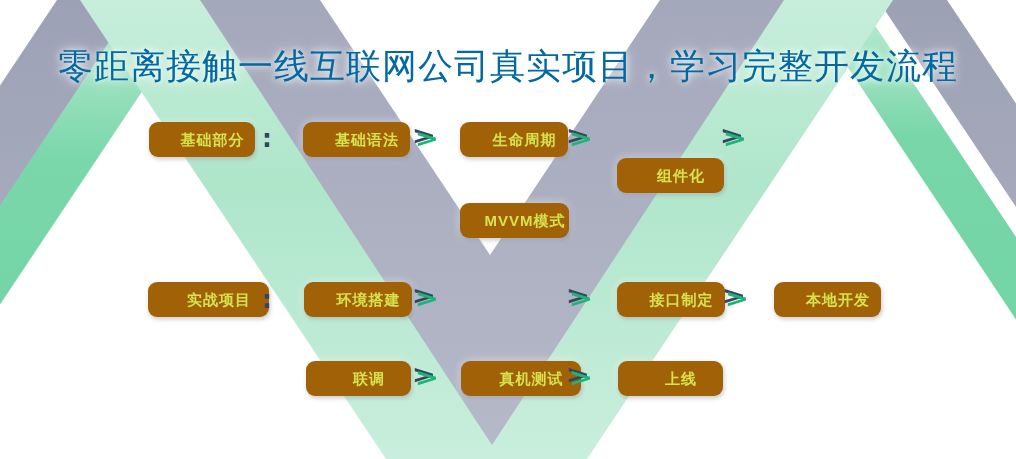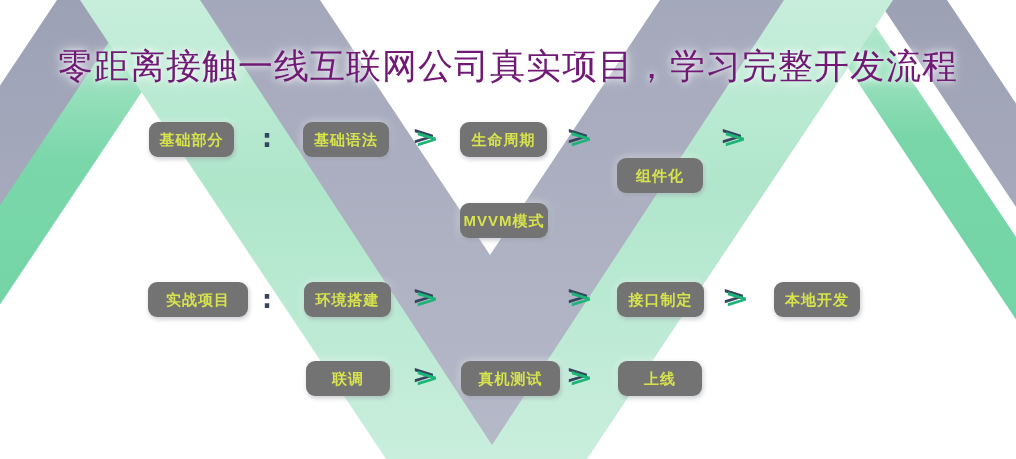--- a/index.html
+++ b/index.html
@@ -42,30 +42,31 @@
   .gray-central-v{
     background:linear-gradient(180deg,#a4a8bb 0%,#b6b9c8 100%);
     clip-path:polygon(200px 0px,320px 0px,490px 255px,660px 0px,784px 0px,492px 445px);
     filter:drop-shadow(0 0 6px rgba(255,255,255,.75));
     z-index:3;
   }
   
   .title{
     position:absolute;top:43px;left:0;width:100%;margin:0;
     text-align:center;font-size:35px;font-weight:400;letter-spacing:1px;
-    color:#701a75;z-index:10;
+    color:#0369a1;z-index:10;
     text-shadow:0 0 6px rgba(255,255,255,.95),0 0 14px rgba(255,255,255,.8);
   }
   
   .node{
     position:absolute;height:35px;z-index:10;
-    background:#737373;border-radius:9px;
+    background:#a16207;border-radius:9px;
     color:#d7e34d;font-size:15px;font-weight:bold;line-height:35px;
     text-align:center;letter-spacing:1px;
     box-shadow:0 0 8px rgba(255,255,255,.55),1px 2px 4px rgba(25,35,55,.3);
+    padding-left:21px;
   }
   .arrow{
     position:absolute;width:34px;height:35px;z-index:10;
     color:#1cb577;font-family:"DejaVu Sans",sans-serif;
     font-size:29px;font-weight:900;line-height:33px;text-align:center;
     text-shadow:-3px -3px 0 #36455e;
     transform:scaleY(.88);
   }
   .colon{
     position:absolute;width:20px;height:35px;z-index:10;

